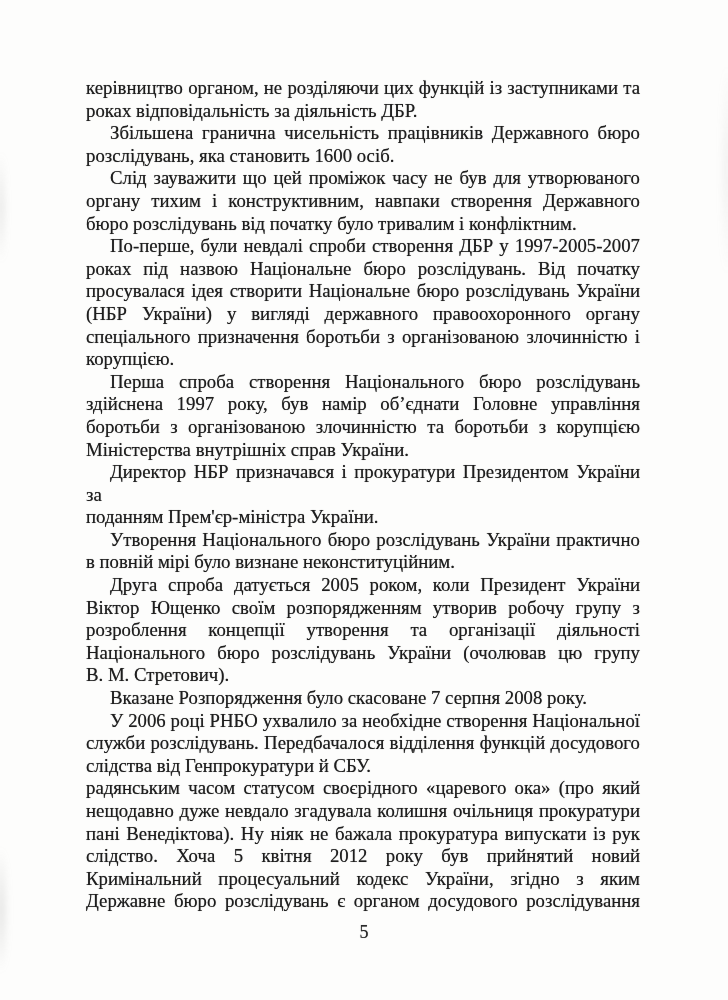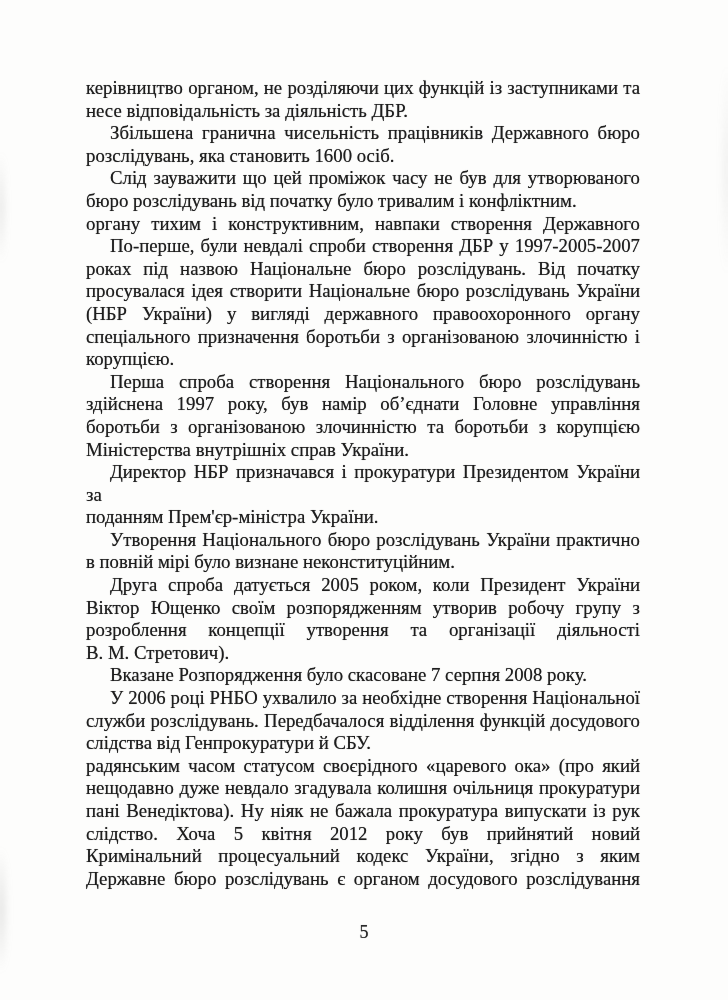--- a/index.html
+++ b/index.html
@@ -62,30 +62,30 @@
 <body>
 
 <div class="page">
   <div class="smudge smudge-left-top"></div>
   <div class="smudge smudge-left-bottom"></div>
   <div class="smudge smudge-right"></div>
 
   <div class="text-block">
       <div class="para">
         <div class="line">керівництво органом, не розділяючи цих функцій із заступниками та</div>
-        <div class="line last">несе відповідальність за діяльність ДБР.</div>
+        <div class="line last">роках відповідальність за діяльність ДБР.</div>
       </div>
       <div class="para">
         <div class="line indent">Збільшена гранична чисельність працівників Державного бюро</div>
         <div class="line last">розслідувань, яка становить 1600 осіб.</div>
       </div>
       <div class="para">
         <div class="line indent">Слід зауважити що цей проміжок часу не був для утворюваного</div>
+        <div class="line">органу тихим і конструктивним, навпаки створення Державного</div>
         <div class="line last">бюро розслідувань від початку було тривалим і конфліктним.</div>
-        <div class="line">органу тихим і конструктивним, навпаки створення Державного</div>
       </div>
       <div class="para">
         <div class="line indent">По-перше, були невдалі спроби створення ДБР у 1997-2005-2007</div>
         <div class="line">роках під назвою Національне бюро розслідувань. Від початку</div>
         <div class="line">просувалася ідея створити Національне бюро розслідувань України</div>
         <div class="line">(НБР України) у вигляді державного правоохоронного органу</div>
         <div class="line">спеціального призначення боротьби з організованою злочинністю і</div>
         <div class="line last">корупцією.</div>
       </div>
       <div class="para">
@@ -99,20 +99,21 @@
         <div class="line last">поданням Прем'єр-міністра України.</div>
       </div>
       <div class="para">
         <div class="line indent">Утворення Національного бюро розслідувань України практично</div>
         <div class="line last">в повній мірі було визнане неконституційним.</div>
       </div>
       <div class="para">
         <div class="line indent">Друга спроба датується 2005 роком, коли Президент України</div>
         <div class="line">Віктор Ющенко своїм розпорядженням утворив робочу групу з</div>
         <div class="line">розроблення концепції утворення та організації діяльності</div>
+        <div class="line">Національного бюро розслідувань України (очолював цю групу</div>
         <div class="line last">В. М. Стретович).</div>
       </div>
       <div class="para">
         <div class="line indent last">Вказане Розпорядження було скасоване 7 серпня 2008 року.</div>
       </div>
       <div class="para">
         <div class="line indent">У 2006 році РНБО ухвалило за необхідне створення Національної</div>
         <div class="line">служби розслідувань. Передбачалося відділення функцій досудового</div>
         <div class="line last">слідства від Генпрокуратури й СБУ.</div>
       </div>

